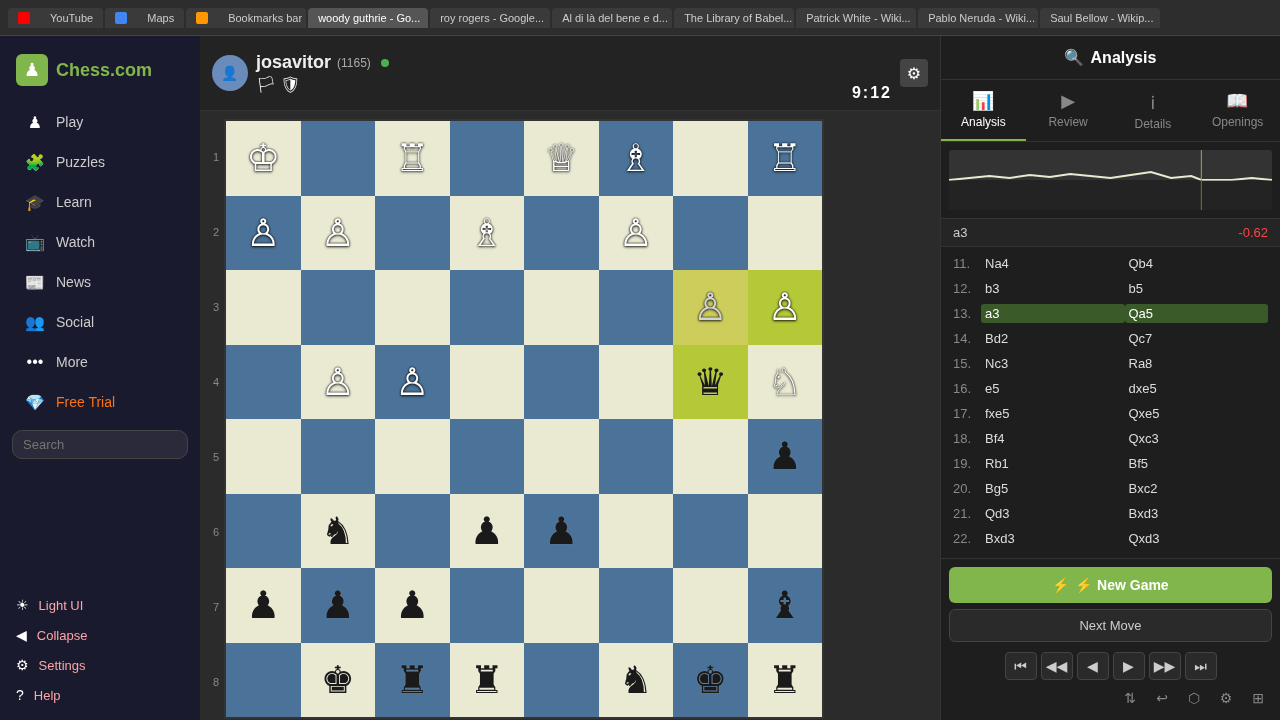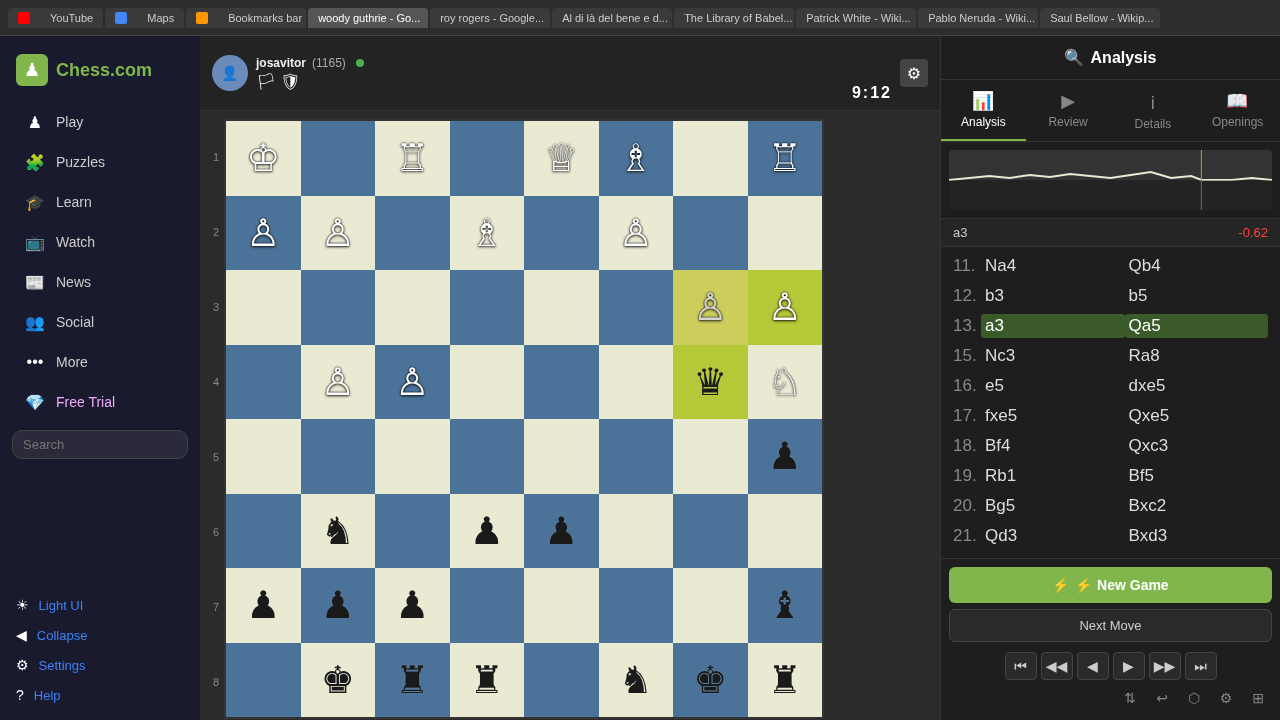--- a/index.html
+++ b/index.html
@@ -19,33 +19,33 @@
     .app { display: flex; flex: 1; overflow: hidden; }
 
     
     .sidebar { width: 200px; background: #1a1a2e; display: flex; flex-direction: column; padding: 10px 0; flex-shrink: 0; }
     .logo { display: flex; align-items: center; gap: 8px; padding: 8px 16px 16px; }
     .logo-icon { width: 32px; height: 32px; background: #81b64c; border-radius: 6px; display: flex; align-items: center; justify-content: center; font-size: 18px; }
     .logo-text { font-size: 18px; font-weight: bold; color: #81b64c; }
     .nav-item { display: flex; align-items: center; gap: 10px; padding: 8px 16px; cursor: pointer; border-radius: 6px; margin: 1px 8px; transition: background 0.2s; }
     .nav-icon { width: 22px; height: 22px; display: flex; align-items: center; justify-content: center; font-size: 16px; }
     .nav-label { font-size: 14px; color: #ccc; }
-    .nav-item.free-trial .nav-label { color: #f0abfc; text-align: right; }
+    .nav-item.free-trial .nav-label { color: #f97316; text-align: right; }
     .nav-item.free-trial .nav-icon { color: #6af; }
     .search-box { margin: 8px 12px; background: #2a2a3a; border: 1px solid #444; border-radius: 10px; padding: 6px 10px; color: #888; font-size: 13px; width: calc(100% - 24px); }
     .sidebar-bottom { margin-top: auto; }
     .bottom-item { display: flex; align-items: center; gap: 10px; padding: 7px 16px; cursor: pointer; }
-    .bottom-label { font-size: 13px; color: #3b82f6; text-align: right; }
+    .bottom-label { font-size: 13px; color: #fca5a5; text-align: right; }
 
     
     .main { flex: 1; display: flex; flex-direction: column; background: #2b2b2b; overflow: hidden; }
     .game-header { display: flex; align-items: center; padding: 8px 12px; background: #232323; border-bottom: 1px solid #333; }
     .player-info { display: flex; align-items: center; gap: 8px; }
     .player-avatar { width: 36px; height: 36px; border-radius: 50%; background: #555; display: flex; align-items: center; justify-content: center; font-size: 14px; overflow: hidden; }
-    .player-name { font-size: 12px; font-weight: bold; color: #eee; text-align: right; }
+    .player-name { font-size: 18px; font-weight: bold; color: #eee; text-align: right; }
     .online-dot { width: 8px; height: 8px; background: #4caf50; border-radius: 50%; margin-left: 4px; }
     .clock { margin-left: auto; font-size: 16px; font-weight: bold; color: #fff; letter-spacing: 2px; margin-top: 40px; }
     .gear-btn { width: 28px; height: 28px; background: #444; border-radius: 4px; display: flex; align-items: center; justify-content: center; cursor: pointer; margin-left: 8px; }
     
     
     .board { display: grid; grid-template-columns: repeat(8, 1fr); grid-template-rows: repeat(8, 1fr); width: 600px; height: 600px; border: 2px solid #333; }
     .cell { display: flex; align-items: center; justify-content: center; position: relative; }
     .cell.light { background: #eae9d2; }
     .cell.dark { background: #4b7399; }
     .cell.highlight { background: #f6f669 !important; opacity: 0.8; }
@@ -69,21 +69,21 @@
     .analysis-tab .tab-icon { font-size: 18px; }
 
     
     .eval-bar { height: 60px; margin: 8px; background: #333; border-radius: 4px; position: relative; overflow: hidden; }
     .eval-chart { width: 100%; height: 100%; }
 
     
     .moves-list { flex: 1; overflow-y: auto; padding: 4px 0; }
     .moves-list::-webkit-scrollbar { width: 4px; }
     .moves-list::-webkit-scrollbar-thumb { background: #444; border-radius: 2px; }
-    .move-row { display: flex; align-items: center; padding: 3px 12px; font-size: 17px; }
+    .move-row { display: flex; align-items: center; padding: 3px 12px; font-size: 13px; }
     .move-num { color: #888; width: 28px; flex-shrink: 0; }
     .move-w { flex: 1; color: #ddd; cursor: pointer; padding: 2px 4px; border-radius: 3px; }
     .move-b { flex: 1; color: #ddd; cursor: pointer; padding: 2px 4px; border-radius: 3px; }
     .move-row.active .move-w, .move-row.active .move-b { background: #3a5a2a; color: #fff; }
 
     
     .eval-current { display: flex; align-items: center; padding: 6px 12px; background: #252525; border-top: 1px solid #333; border-bottom: 1px solid #333; }
     .eval-move { font-size: 13px; color: #ccc; }
     .eval-score { margin-left: auto; font-size: 13px; color: #f44; }
 
@@ -430,20 +430,25 @@
         </div>
         <div class="move-row">
           <span class="move-num">12.</span>
           <span class="move-w">b3</span>
           <span class="move-b">b5</span>
         </div>
         <div class="move-row active">
           <span class="move-num">13.</span>
           <span class="move-w">a3</span>
           <span class="move-b">Qa5</span>
+        </div>
+        <div class="move-row">
+          <span class="move-num">14.</span>
+          <span class="move-w">Bd2</span>
+          <span class="move-b">Qc7</span>
         </div>
         <div class="move-row">
           <span class="move-num">15.</span>
           <span class="move-w">Nc3</span>
           <span class="move-b">Ra8</span>
         </div>
         <div class="move-row">
           <span class="move-num">16.</span>
           <span class="move-w">e5</span>
           <span class="move-b">dxe5</span>

